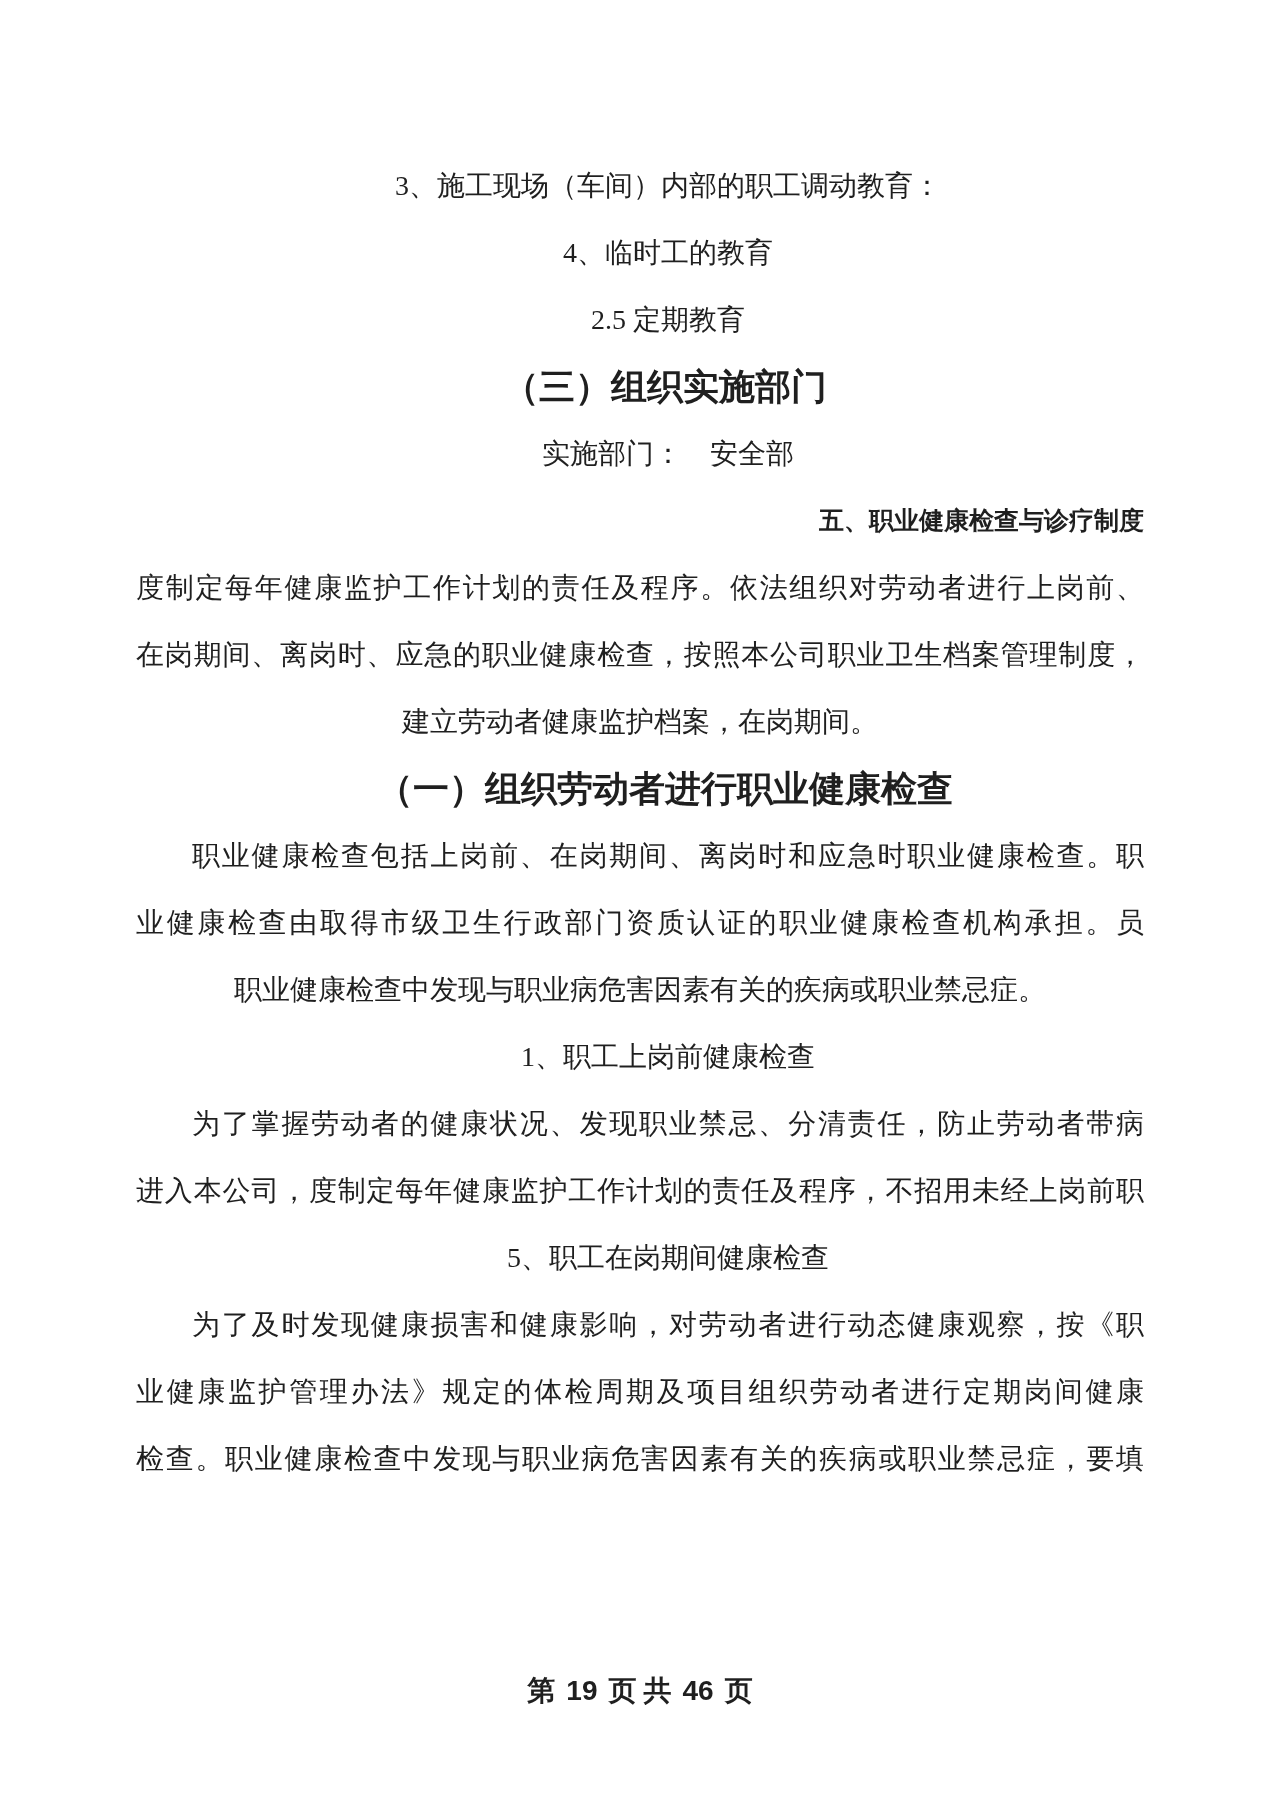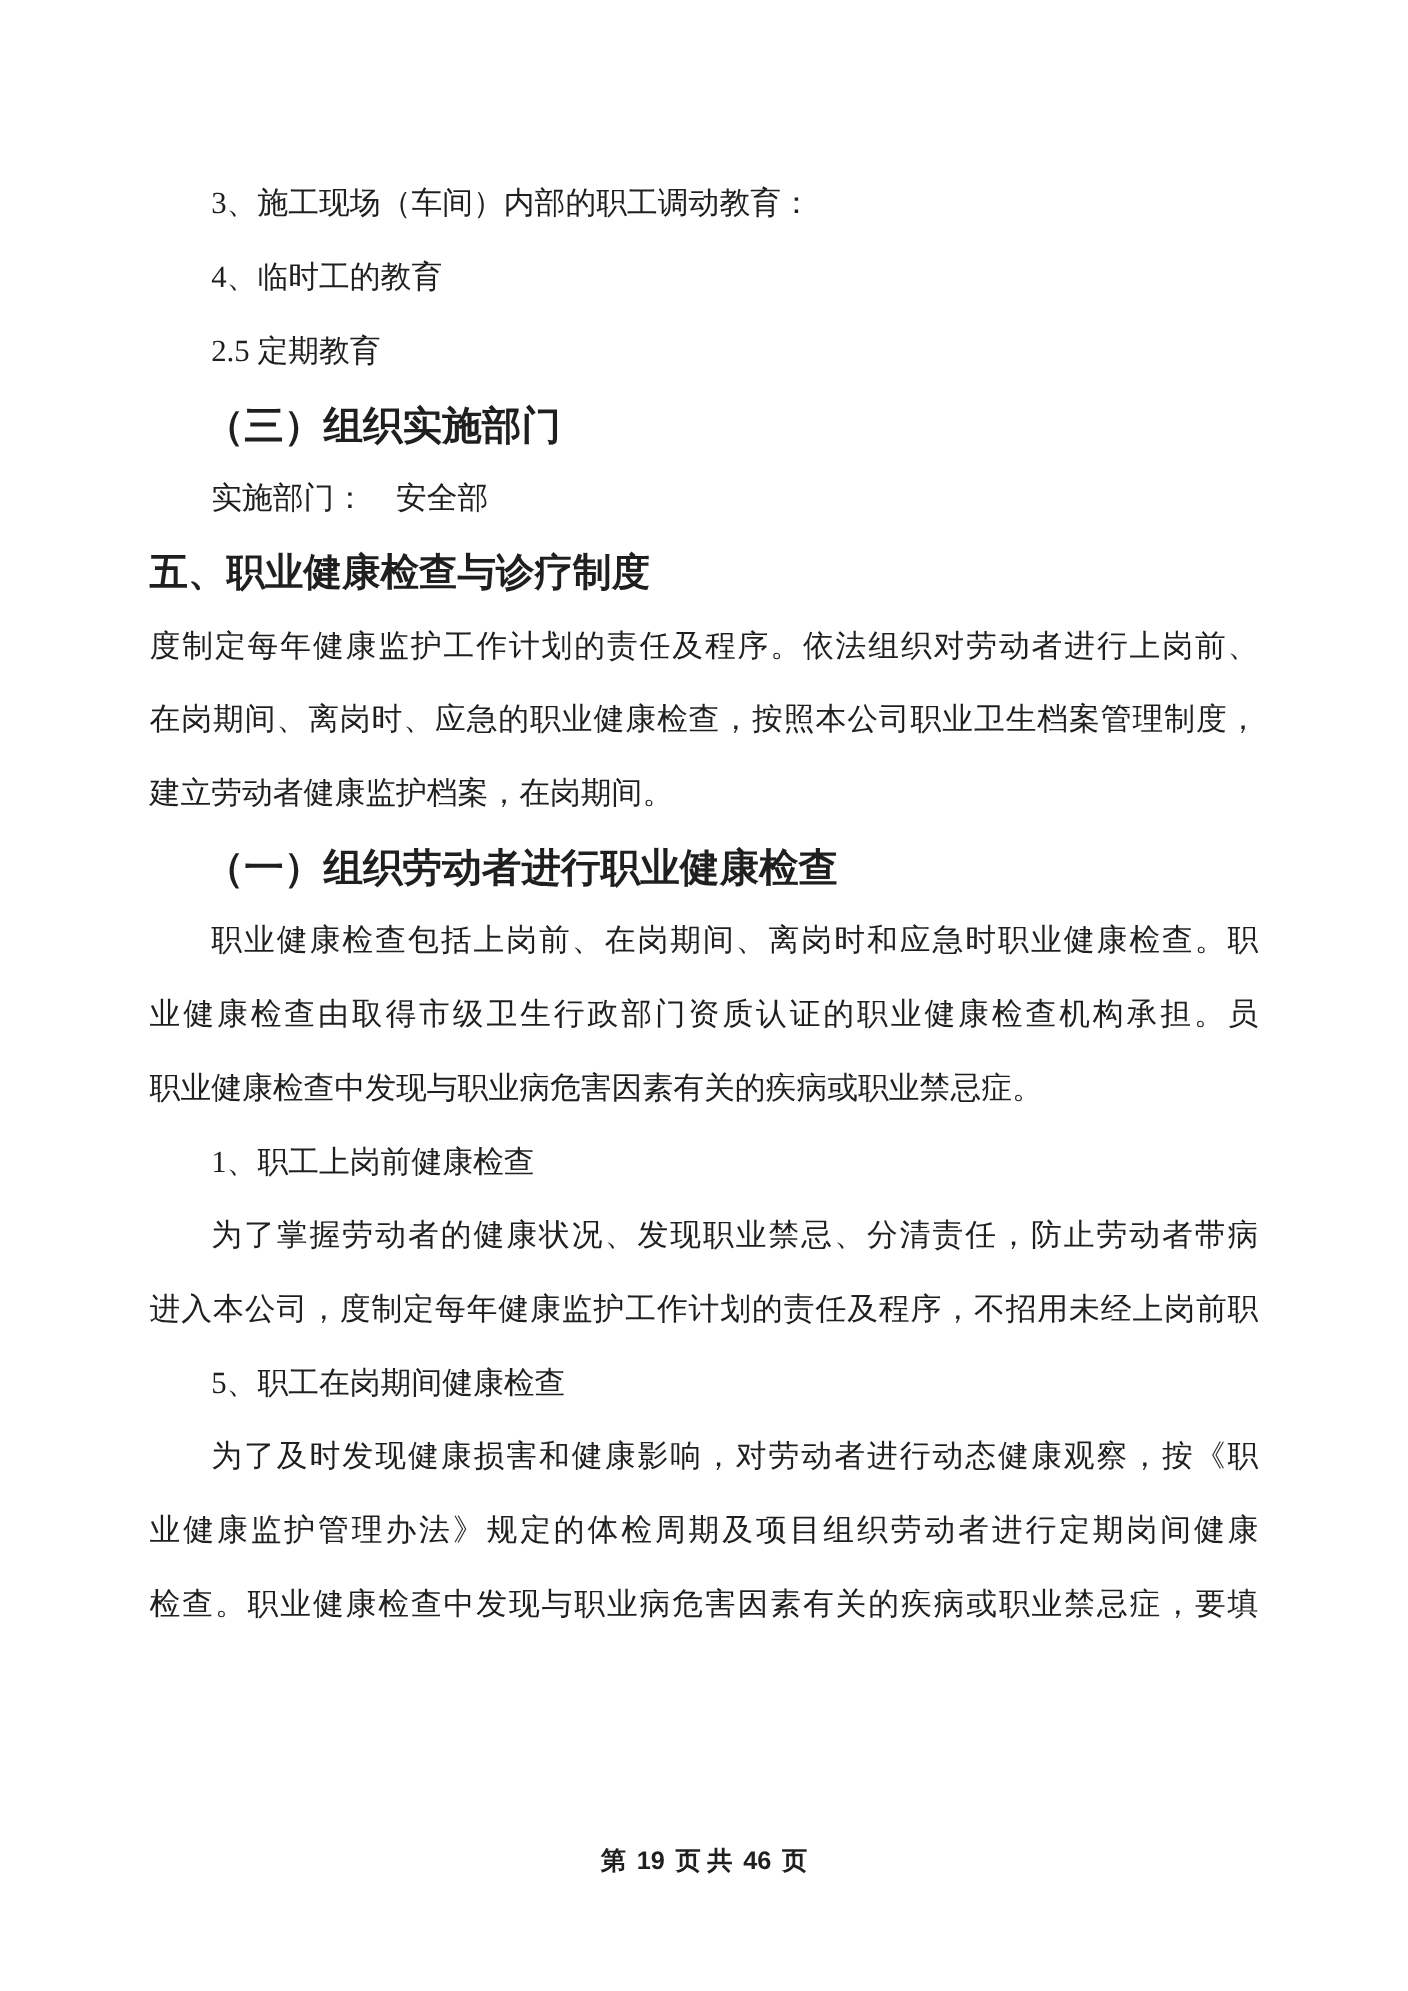--- a/index.html
+++ b/index.html
@@ -13,51 +13,51 @@
   }
   .content {
     position:absolute;
     left:136px; top:152px;
     width:1008px;
   }
   .line {
     margin:0;
     font-size:28px;
     line-height:67px;
-    text-align:left;
+    text-align:center;
     letter-spacing:0;
   }
   .indent { text-indent:56px; }
   
   .jline {
     text-align:justify;
     text-align-last:justify;
     height:67px;
     overflow:hidden;
   }
   .h1 {
     font-family:"Liberation Sans","DejaVu Sans",sans-serif;
     font-weight:bold;
-    font-size:35px;
-    text-align:left;
+    font-size:25px;
+    text-align:right;
     text-indent:0;
   }
   .h2 {
     font-family:"Liberation Sans","DejaVu Sans",sans-serif;
     font-weight:bold;
     font-size:36px;
     text-indent:50px;
   }
   .dept-val { margin-left:28px; }
   .footer {
     position:absolute;
     left:0; top:1676px;
     width:1280px;
     text-align:center;
-    font-size:23px;
+    font-size:28px;
     font-weight:bold;
     line-height:30px;
     color:#1f1f1f;
   }
   .footer .num {
     font-family:"Liberation Sans","DejaVu Sans",sans-serif;
     font-weight:bold;
     padding:0 4px;
   }
 </style>

